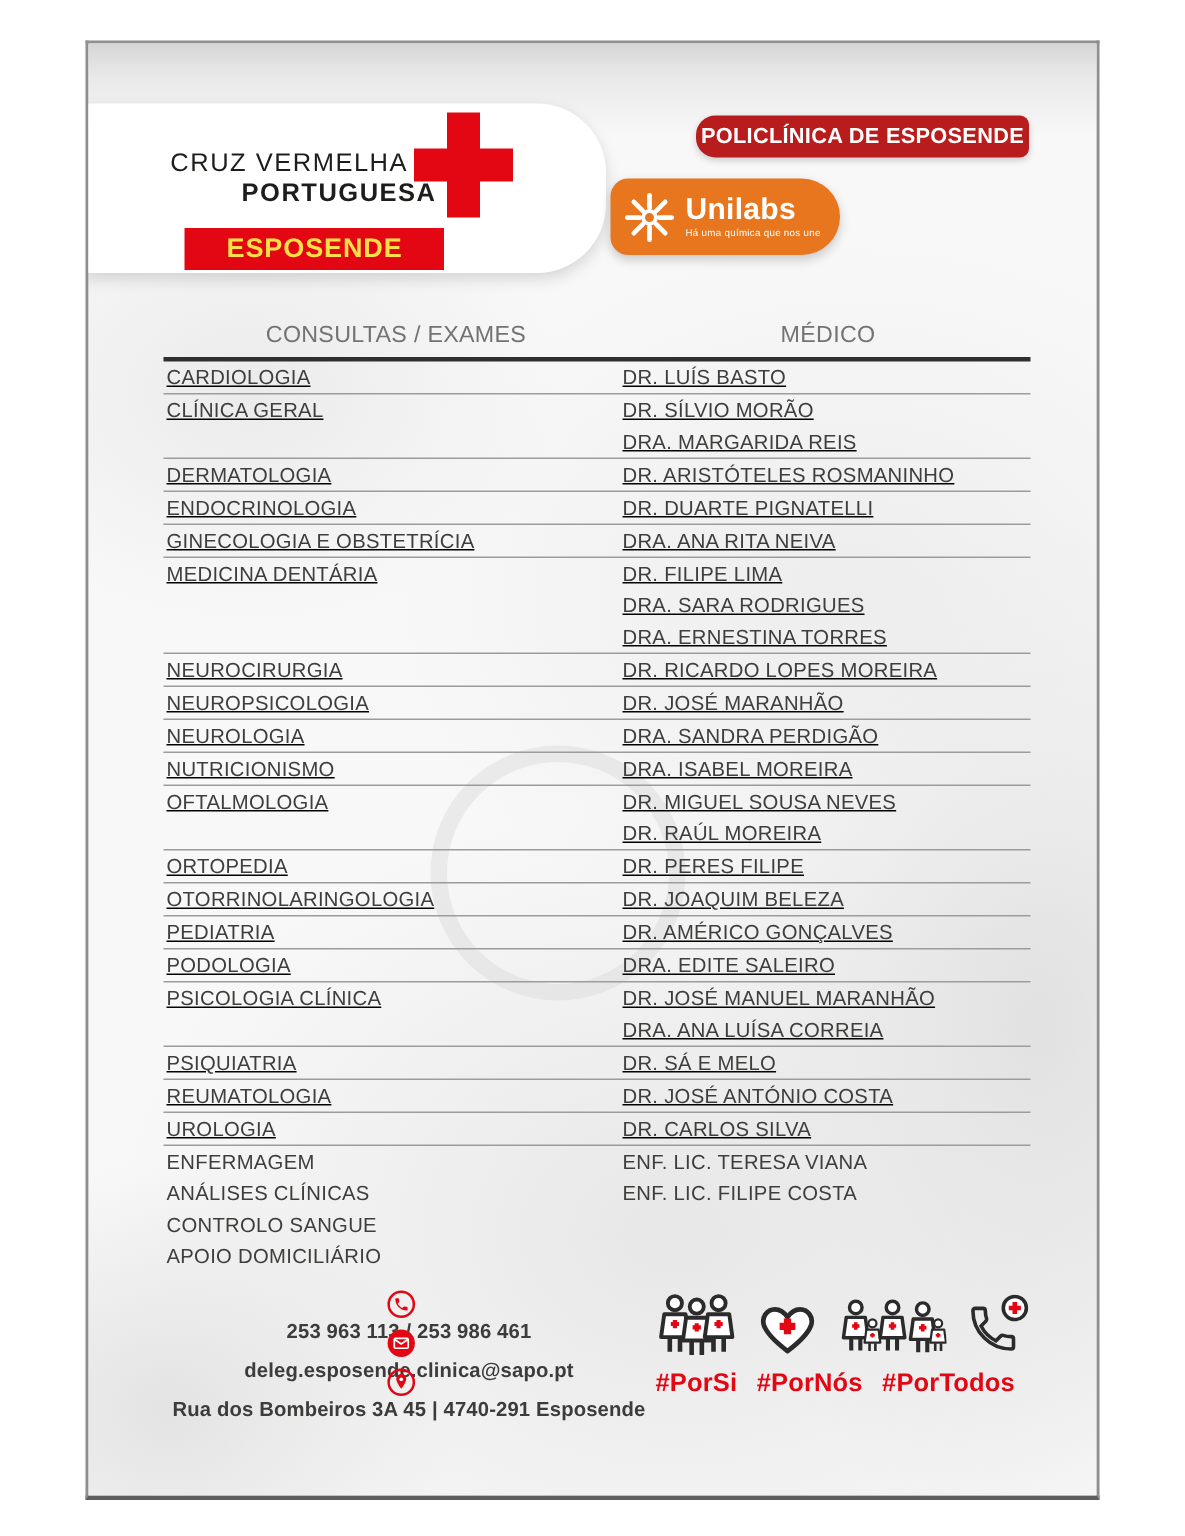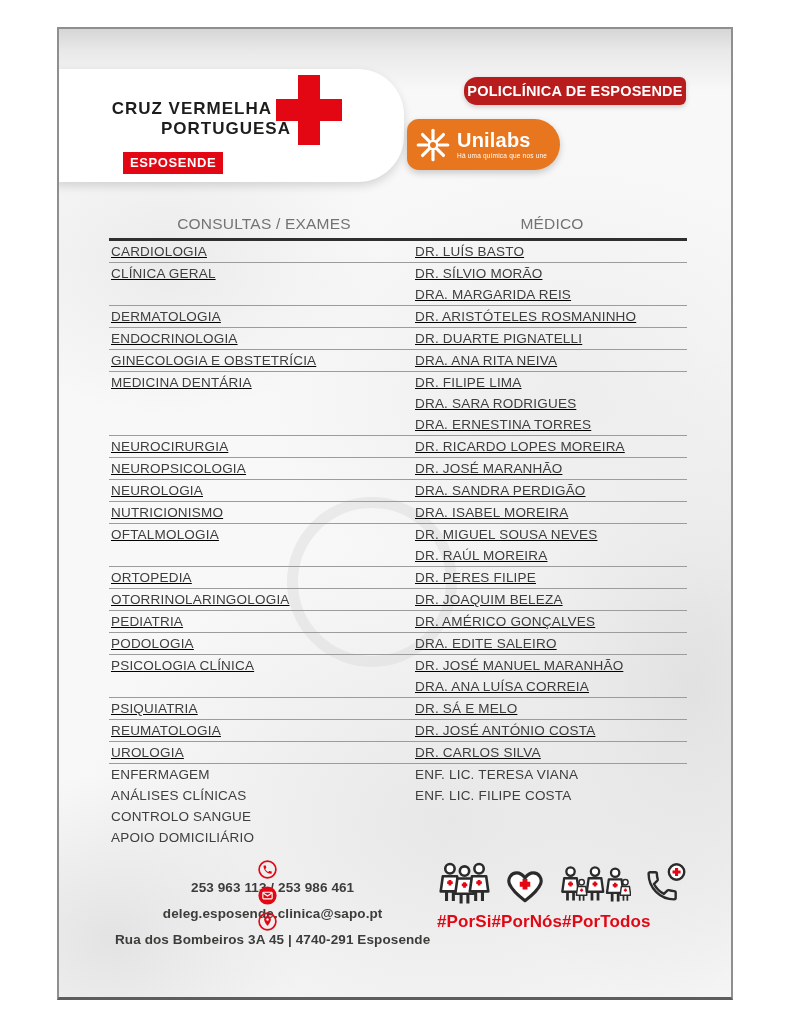--- a/index.html
+++ b/index.html
@@ -17,29 +17,29 @@
       radial-gradient(ellipse 520px 400px at 58% 82%, #e7e7e7 0%, rgba(231,231,231,0) 72%),
       radial-gradient(ellipse 300px 460px at 94% 68%, #e0e0e0 0%, rgba(224,224,224,0) 75%),
       radial-gradient(ellipse 260px 220px at 8% 94%, #e3e3e3 0%, rgba(227,227,227,0) 75%),
       #f8f8f8; }
   .ring { position:absolute; left:228px; top:468px; width:170px; height:170px; border-radius:50%;
           border:11px solid #d9d9d9; opacity:.45; }
 
   
   .pill { position:absolute; left:-4px; top:40px; width:349px; height:113px; background:#ffffff;
           border-radius:0 46px 46px 0; box-shadow:0 4px 10px rgba(0,0,0,.14); }
-  .brand-l1 { position:absolute; right:132px; top:30px; font-weight:700; font-size:17px;
+  .brand-l1 { position:absolute; right:132px; top:30px; font-weight:400; font-size:17px;
               letter-spacing:1px; color:#1d1d1b; }
   .brand-l2 { position:absolute; right:113px; top:50px; font-weight:700; font-size:17px;
               letter-spacing:1px; color:#1d1d1b; }
   .cross { position:absolute; left:221px; top:6px; width:66px; height:70px; }
   .cross .h { position:absolute; left:0; top:24px; width:66px; height:22px; background:#e30613; }
   .cross .v { position:absolute; left:22px; top:0; width:22px; height:70px; background:#e30613; }
-  .esposende-badge { position:absolute; left:68px; top:83px; background:#e30613; color:#ffffff;
-              font-weight:700; font-size:13px; letter-spacing:.6px; padding:3px 7px 4px; }
+  .esposende-badge { position:absolute; left:68px; top:83px; background:#e30613; color:#fde047;
+              font-weight:700; font-size:18px; letter-spacing:.6px; padding:3px 28px 4px; }
 
   .clinic-badge { position:absolute; left:405px; top:48px; width:222px; height:28px; background:#b91c1c;
               border-radius:13px 6px 6px 13px; color:#ffffff; font-weight:700; font-size:14.5px;
               letter-spacing:.2px; display:flex; align-items:center; justify-content:center;
               box-shadow:0 2px 5px rgba(0,0,0,.18); }
 
   .unilabs-badge { position:absolute; left:348px; top:90px; width:153px; height:51px; background:#e7761f;
               border-radius:12px 26px 26px 12px; box-shadow:0 3px 7px rgba(0,0,0,.2);
               display:flex; align-items:center; padding-left:7px; }
   .unilabs-text { margin-left:5px; }
@@ -59,21 +59,21 @@
   .cell.docs { flex:1; }
 
   
   .contacts { position:absolute; left:46px; top:830px; }
   .contact-row { display:flex; align-items:center; height:20px; margin-bottom:6px;flex-direction:column; }
   .contact-row svg { flex:0 0 auto; }
   .contact-text { margin-left:10px; font-weight:700; font-size:13.5px; color:#3c3c3b; letter-spacing:.1px; }
 
   .social { position:absolute; left:378px; top:822px; width:252px; }
   .social-icons { display:flex; align-items:flex-end; justify-content:space-between; height:56px; }
-  .hashtags { display:flex; margin-top:5px; }
+  .hashtags { display:flex; gap:13px; margin-top:5px; }
   .hashtags span { color:#e30613; font-weight:700; font-size:17px; letter-spacing:.1px; }
 </style>
 </head>
 <body>
 
 <div class="page">
   <div class="card">
     <div class="photo-bg"></div>
     <div class="ring"></div>
 

